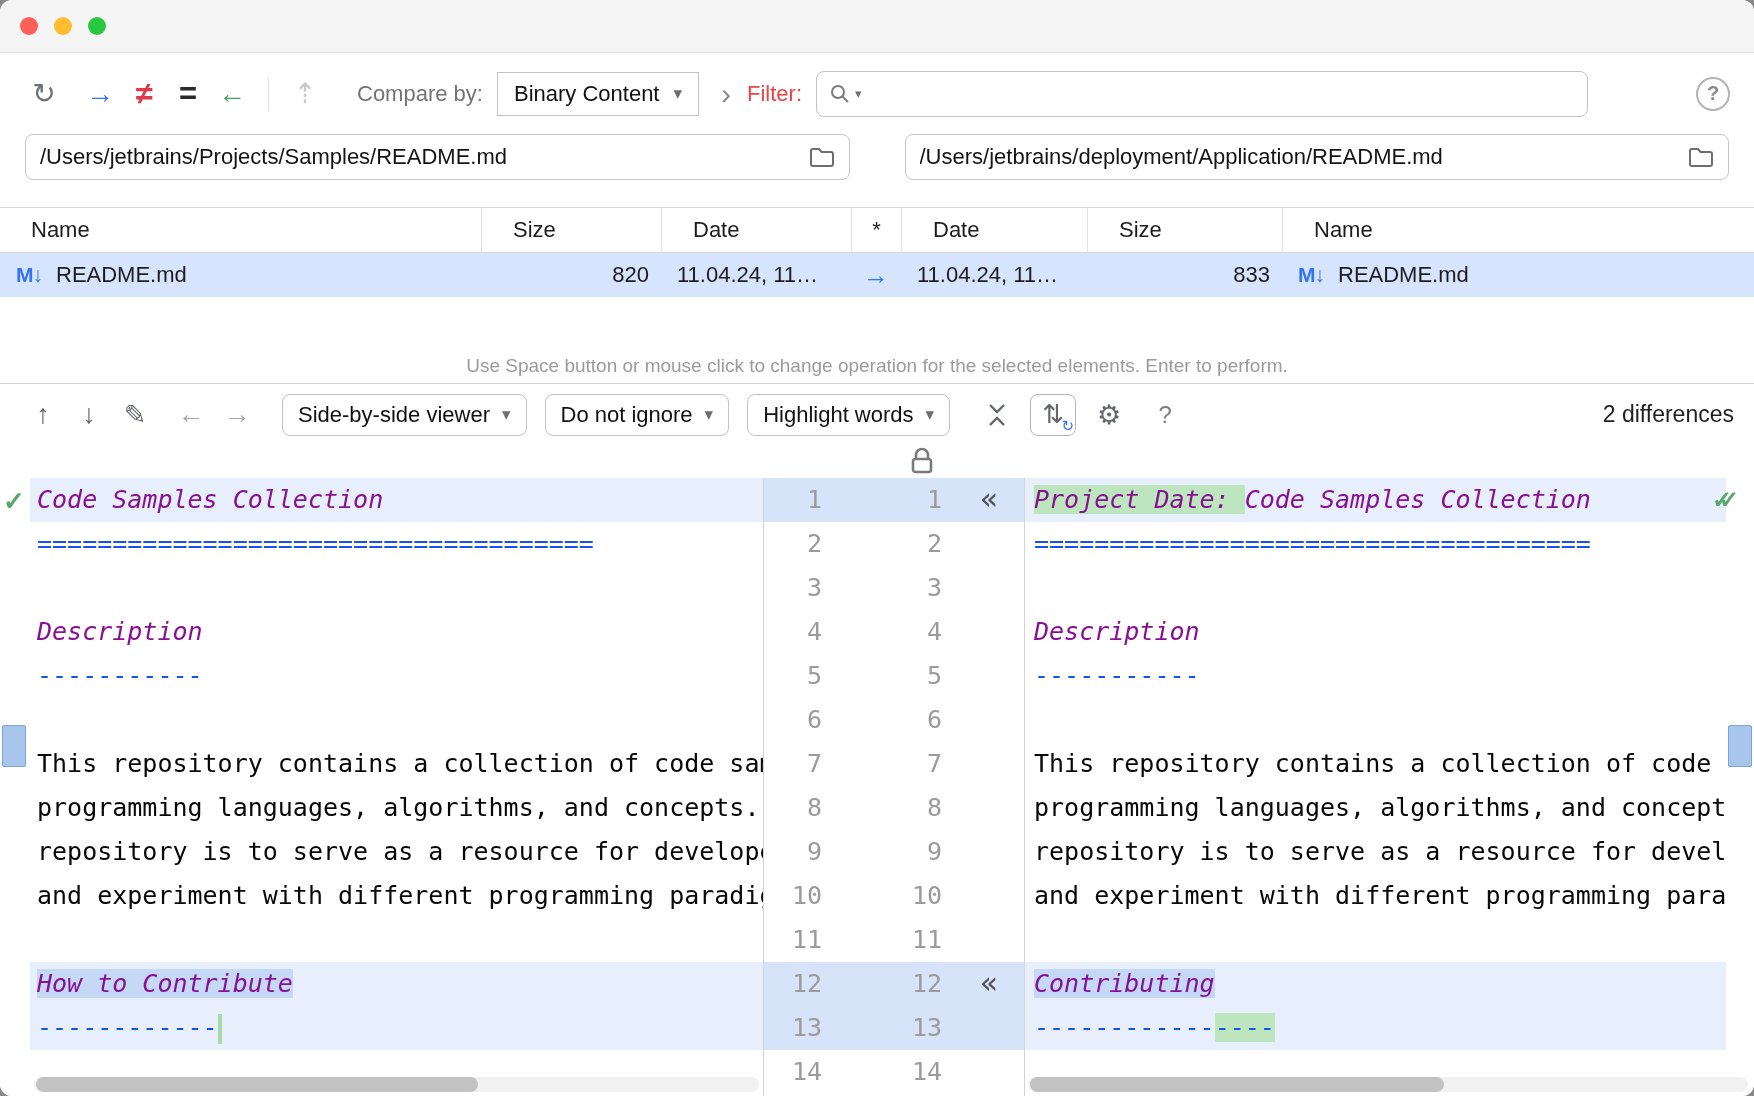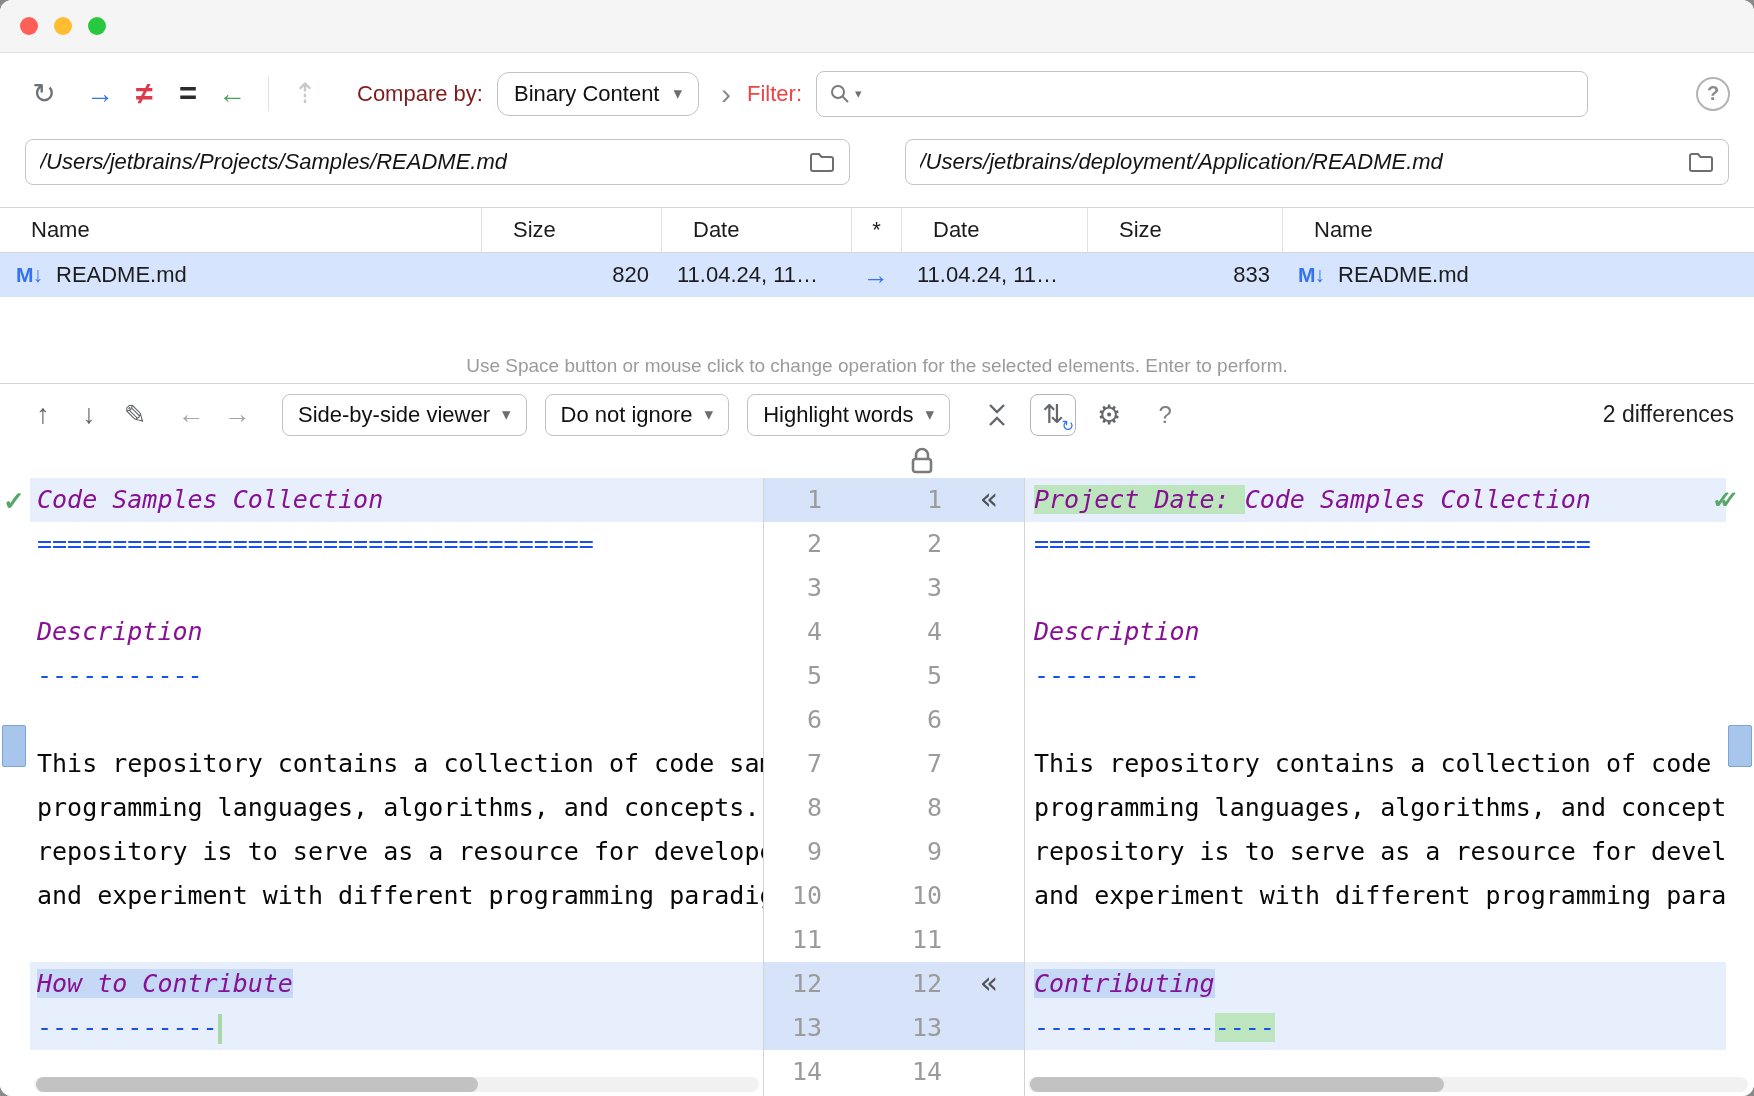--- a/index.html
+++ b/index.html
@@ -17,31 +17,31 @@
 
   
   .toolbar1 { height: 81px; display: flex; align-items: center; padding: 0 24px 0 22px; background: #fff; }
   .ibtn { min-width: 44px; height: 40px; display: flex; align-items: center; justify-content: center; font-size: 28px; color: #6e7175; border-radius: 8px; }
   .ibtn.blue { color: #3574f0; }
   .ibtn.red { color: #db3b4b; font-weight: 700; font-size: 31px; }
   .ibtn.dark { color: #2b2b2b; font-weight: 700; font-size: 31px; }
   .ibtn.green { color: #47a35a; }
   .ibtn.disabled { color: #c6c9ce; }
   .vsep { width: 1px; height: 34px; background: #e0e0e0; margin: 0 14px; }
-  .cmp-label { font-size: 22px; color: #7f1d1d; margin: 0 14px 0 30px; white-space: nowrap; }
-  .dropdown { height: 44px; border: 1px solid #c3c3c3; border-radius: 12px; display: flex; align-items: center; gap: 14px; padding: 0 16px; font-size: 22px; color: #111; background: #fff; white-space: nowrap; }
+  .cmp-label { font-size: 22px; color: #737373; margin: 0 14px 0 30px; white-space: nowrap; }
+  .dropdown { height: 44px; border: 1px solid #c3c3c3; border-radius: 0; display: flex; align-items: center; gap: 14px; padding: 0 16px; font-size: 22px; color: #111; background: #fff; white-space: nowrap; }
   .chev { font-size: 17px; color: #6e6e6e; }
   .panel-chev { font-size: 30px; color: #8b8b8b; margin: 0 16px 0 22px; }
   .filter-label { font-size: 22px; color: #ef4444; margin-right: 14px; white-space: nowrap; }
   .search { flex: 1; max-width: 772px; height: 46px; border: 1px solid #c3c3c3; border-radius: 8px; display: flex; align-items: center; padding: 0 12px; gap: 4px; }
   .search input { border: none; outline: none; flex: 1; font-size: 22px; font-family: "Liberation Sans", sans-serif; color: #222; background: transparent; }
   .help-circle { margin-left: auto; width: 34px; height: 34px; border: 2px solid #b3b3b3; border-radius: 50%; color: #8b8b8b; font-size: 20px; font-weight: 700; display: flex; align-items: center; justify-content: center; }
 
   
-  .pathrow { height: 56px; display: flex; align-items: center; padding: 0 25px; gap: 55px; font-style: italic; }
+  .pathrow { height: 56px; display: flex; align-items: flex-start; padding: 0 25px; gap: 55px; }
   .pathfield { flex: 1; height: 46px; border: 1px solid #c5c5c5; border-radius: 8px; display: flex; align-items: center; justify-content: space-between; padding: 0 14px; font-size: 22px; color: #141414; background: #fff; }
   .pathtext { white-space: nowrap; overflow: hidden; }
 
   
   .gap17 { height: 17px; }
   .ftable { font-size: 22px; color: #1c1c1c; }
   .thead, .trow { display: grid; grid-template-columns: 481px 180px 190px 50px 186px 195px 1fr; align-items: center; }
   .thead { height: 46px; border-top: 1px solid #d6d6d6; border-bottom: 1px solid #d6d6d6; }
   .thead > div { height: 100%; display: flex; align-items: center; padding-left: 31px; border-left: 1px solid #e2e2e2; }
   .thead > div:first-child { border-left: none; }

